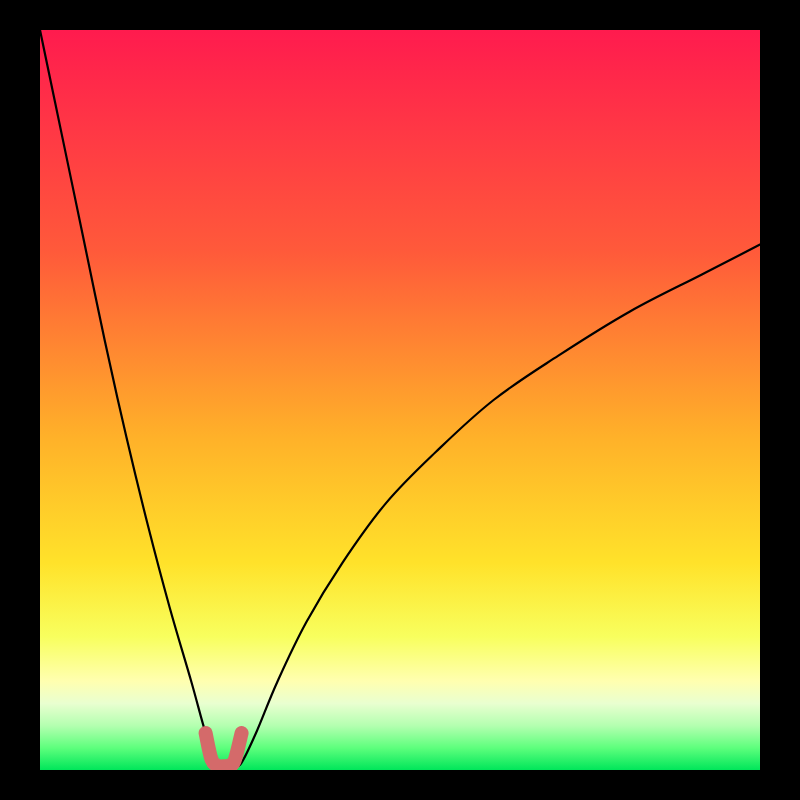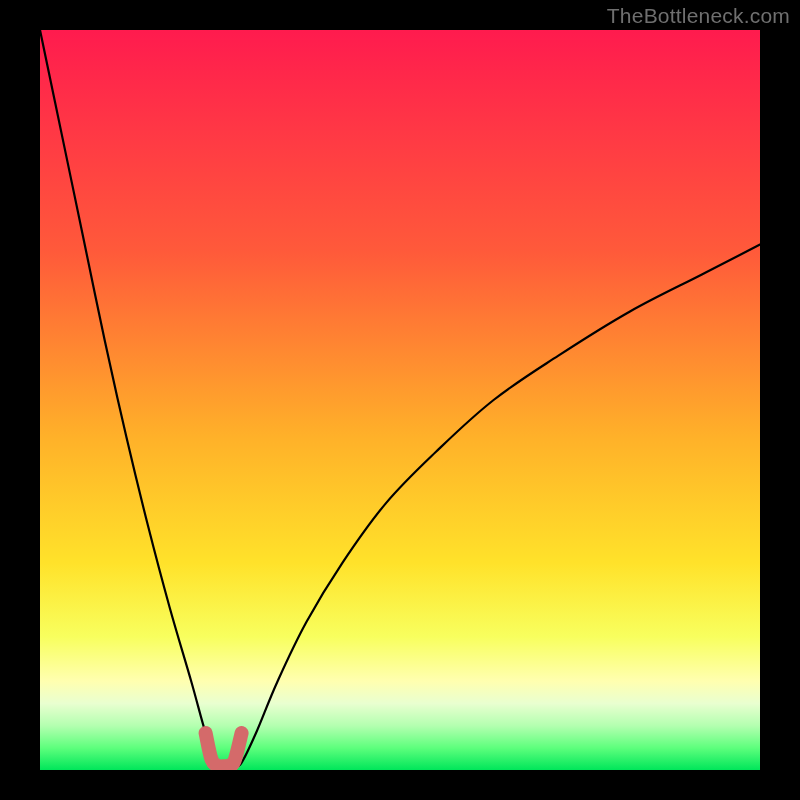--- a/index.html
+++ b/index.html
@@ -36,21 +36,20 @@
     width: 720px;
     height: 740px;
     display: block;
   }
 </style>
 </head>
 <body>
 
 <div class="frame">
 
-  <div class="watermark">TheBottleneck.com</div>
 
   <svg class="plot" viewBox="0 0 720 740" preserveAspectRatio="none">
     <defs>
       <linearGradient id="bg-grad" x1="0" y1="0" x2="0" y2="1">
       <stop offset="0%" stop-color="#ff1b4e"></stop>
           <stop offset="30%" stop-color="#ff5a3a"></stop>
           <stop offset="55%" stop-color="#ffb129"></stop>
           <stop offset="72%" stop-color="#ffe22a"></stop>
           <stop offset="82%" stop-color="#f8ff5e"></stop>
           <stop offset="88%" stop-color="#ffffb0"></stop>

